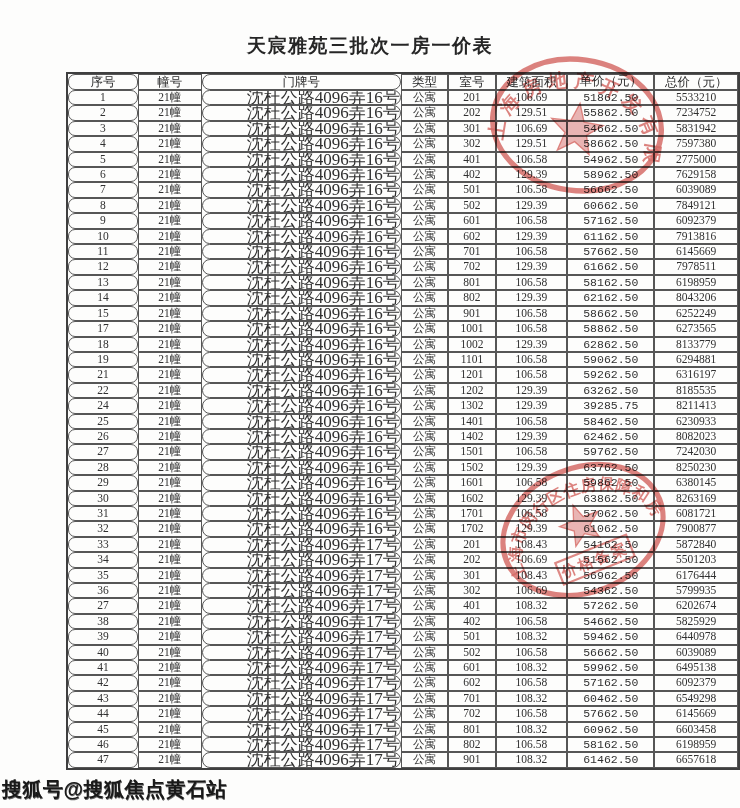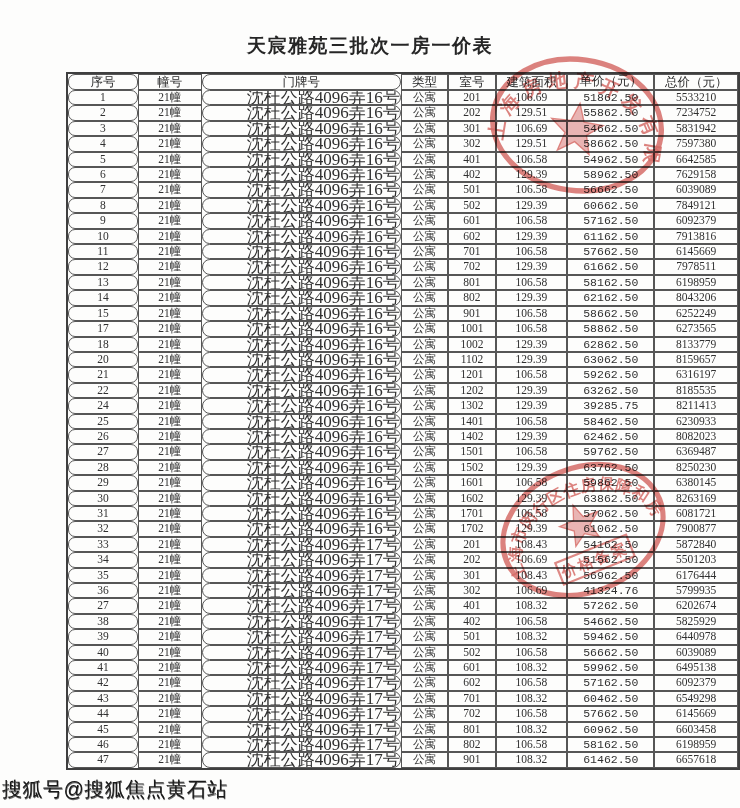--- a/index.html
+++ b/index.html
@@ -31,21 +31,21 @@
   .c4{width:46px;} .c5{width:70px;} .c6{width:86px;font-family:Liberation Mono, monospace;} .c7{width:82px;}
   .stamp{
     position:absolute;pointer-events:none;
     mix-blend-mode:multiply;opacity:.82;
   }
   #stamp-developer{left:486px;top:52px;width:182px;height:146px;transform:rotate(8deg);}
   #stamp-filing{left:492px;top:459px;width:182px;height:142px;transform:rotate(-22deg);}
   .watermark{
     position:absolute;left:2px;top:776px;
     font-family:"Liberation Sans","DejaVu Sans",sans-serif;
-    font-size:20px;font-weight:400;color:#191919;
+    font-size:20px;font-weight:700;color:#191919;
     letter-spacing:0.5px;
     text-shadow:0.5px 0.5px 0 #6a6a6a;
   }
 </style>
 </head>
 <body>
 
 <div class="page-title">天宸雅苑三批次一房一价表</div>
 
 <table class="price-table">
@@ -113,21 +113,21 @@
         <td class="c7">7597380</td>
       </tr>
       <tr>
         <td class="c0">5</td>
         <td class="c1">21幢</td>
         <td class="c2">沈杜公路4096弄16号</td>
         <td class="c3">公寓</td>
         <td class="c4">401</td>
         <td class="c5">106.58</td>
         <td class="c6">54962.50</td>
-        <td class="c7">6642585</td>
+        <td class="c7">2775000</td>
       </tr>
       <tr>
         <td class="c0">6</td>
         <td class="c1">21幢</td>
         <td class="c2">沈杜公路4096弄16号</td>
         <td class="c3">公寓</td>
         <td class="c4">402</td>
         <td class="c5">129.39</td>
         <td class="c6">58962.50</td>
         <td class="c7">7629158</td>
@@ -236,28 +236,28 @@
         <td class="c0">18</td>
         <td class="c1">21幢</td>
         <td class="c2">沈杜公路4096弄16号</td>
         <td class="c3">公寓</td>
         <td class="c4">1002</td>
         <td class="c5">129.39</td>
         <td class="c6">62862.50</td>
         <td class="c7">8133779</td>
       </tr>
       <tr>
-        <td class="c0">20</td>
-        <td class="c1">21幢</td>
-        <td class="c2">沈杜公路4096弄16号</td>
-        <td class="c3">公寓</td>
-        <td class="c4">1102</td>
-        <td class="c5">129.39</td>
-        <td class="c6">63062.50</td>
-        <td class="c7">8159657</td>
+        <td class="c0">19</td>
+        <td class="c1">21幢</td>
+        <td class="c2">沈杜公路4096弄16号</td>
+        <td class="c3">公寓</td>
+        <td class="c4">1101</td>
+        <td class="c5">106.58</td>
+        <td class="c6">59062.50</td>
+        <td class="c7">6294881</td>
       </tr>
       <tr>
         <td class="c0">21</td>
         <td class="c1">21幢</td>
         <td class="c2">沈杜公路4096弄16号</td>
         <td class="c3">公寓</td>
         <td class="c4">1201</td>
         <td class="c5">106.58</td>
         <td class="c6">59262.50</td>
         <td class="c7">6316197</td>
@@ -303,21 +303,21 @@
         <td class="c7">8082023</td>
       </tr>
       <tr>
         <td class="c0">27</td>
         <td class="c1">21幢</td>
         <td class="c2">沈杜公路4096弄16号</td>
         <td class="c3">公寓</td>
         <td class="c4">1501</td>
         <td class="c5">106.58</td>
         <td class="c6">59762.50</td>
-        <td class="c7">6369487</td>
+        <td class="c7">7242030</td>
       </tr>
       <tr>
         <td class="c0">28</td>
         <td class="c1">21幢</td>
         <td class="c2">沈杜公路4096弄16号</td>
         <td class="c3">公寓</td>
         <td class="c4">1502</td>
         <td class="c5">129.39</td>
         <td class="c6">63762.50</td>
         <td class="c7">8250230</td>
@@ -392,21 +392,21 @@
         <td class="c6">56962.50</td>
         <td class="c7">6176444</td>
       </tr>
       <tr>
         <td class="c0">36</td>
         <td class="c1">21幢</td>
         <td class="c2">沈杜公路4096弄17号</td>
         <td class="c3">公寓</td>
         <td class="c4">302</td>
         <td class="c5">106.69</td>
-        <td class="c6">41324.76</td>
+        <td class="c6">54362.50</td>
         <td class="c7">5799935</td>
       </tr>
       <tr>
         <td class="c0">27</td>
         <td class="c1">21幢</td>
         <td class="c2">沈杜公路4096弄17号</td>
         <td class="c3">公寓</td>
         <td class="c4">401</td>
         <td class="c5">108.32</td>
         <td class="c6">57262.50</td>

